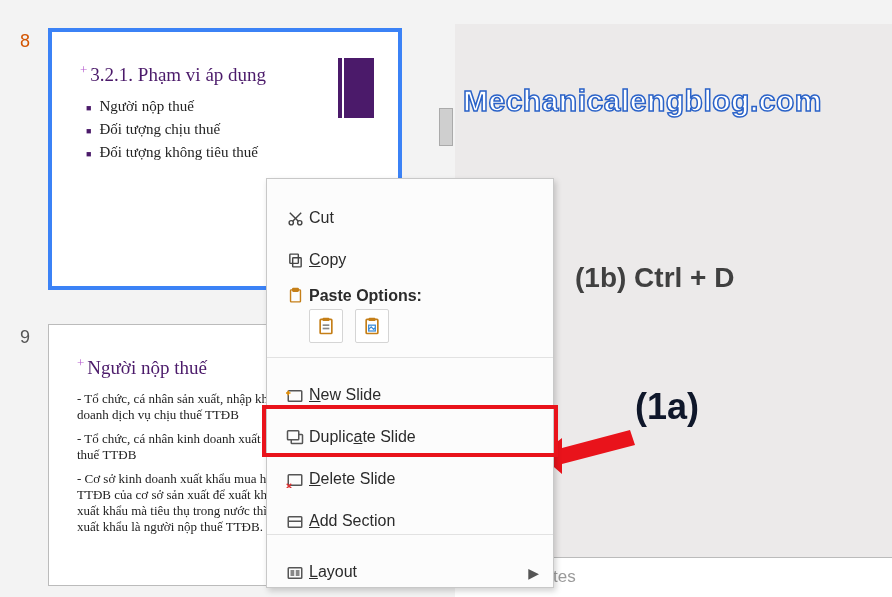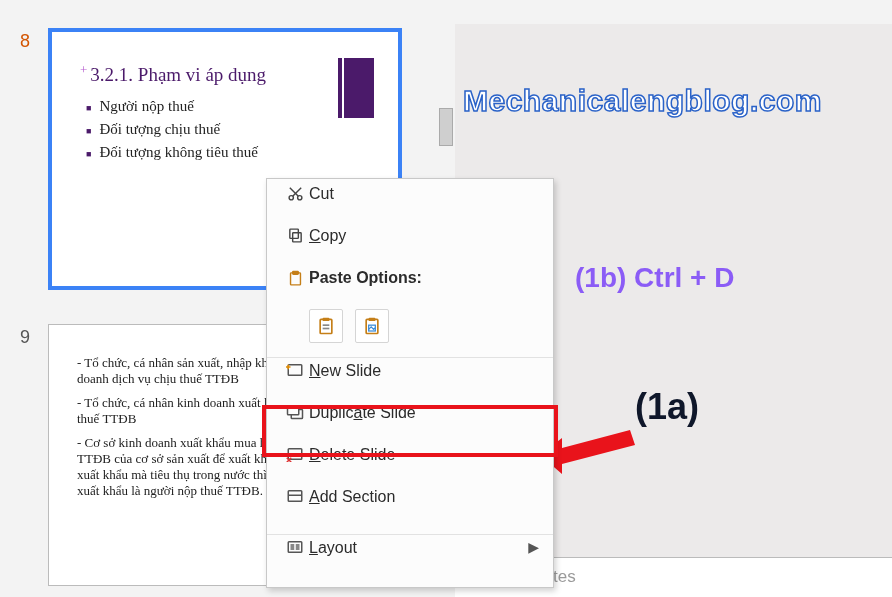--- a/index.html
+++ b/index.html
@@ -116,21 +116,21 @@
     font-size: 30px;
     font-weight: 700;
     font-family: "Segoe UI", Arial, sans-serif;
     color: #fff;
     -webkit-text-stroke: 1.5px #2a62c8;
     letter-spacing: 0.5px;
   }
   .annot-1b {
     position: absolute;
     top: 238px; left: 120px;
-    color: #8b5cf6;
+    color: #404040;
     font-weight: 700;
     font-size: 28px;
   }
   .annot-1a {
     position: absolute;
     top: 362px; left: 180px;
     color: #0f172a;
     font-weight: 700;
     font-size: 36px;
   }
@@ -156,21 +156,21 @@
     background: #fcfcfc;
     border: 1px solid #c8c8c8;
     box-shadow: 2px 3px 6px rgba(0,0,0,0.18);
     padding: 6px 0;
     font-size: 16px;
     color: #2b2b2b;
   }
   .ctx-item {
     height: 42px;
     display: flex;
-    align-items: flex-start;
+    align-items: flex-end;
     padding: 0 14px;
     cursor: default;
   }
   .ctx-item.paste-head { height: 36px; }
   .ctx-item .ico {
     width: 28px;
     display: inline-flex;
     align-items: center;
     justify-content: center;
   }
@@ -225,20 +225,23 @@
         <li>Người nộp thuế</li>
         <li>Đối tượng chịu thuế</li>
         <li>Đối tượng không tiêu thuế</li>
       </ul>
     </div>
   </div>
 
   <div class="slide-entry" style="left:48px; top:324px;">
     <div class="slide-num">9</div>
     <div class="thumb nosel">
+      <div class="slide-title">
+        <span class="plus-marker">+</span><span>Người nộp thuế</span>
+      </div>
       <div class="s9-body">
         <p>- Tổ chức, cá nhân sản xuất, nhập khẩu hàng hóa và kinh doanh dịch vụ chịu thuế TTĐB</p>
         <p>- Tổ chức, cá nhân kinh doanh xuất khẩu mua hàng chịu thuế TTĐB</p>
         <p>- Cơ sở kinh doanh xuất khẩu mua hàng chịu thuế TTĐB của cơ sở sản xuất để xuất khẩu nhưng không xuất khẩu mà tiêu thụ trong nước thì cơ sở kinh doanh xuất khẩu là người nộp thuế TTĐB.</p>
       </div>
     </div>
   </div>
 
 </div>
 

